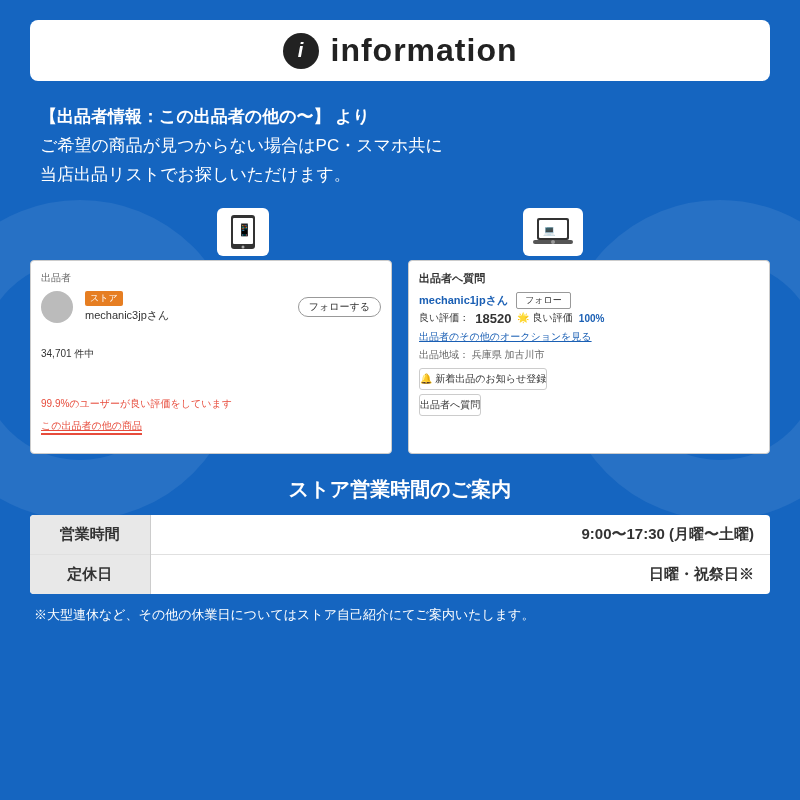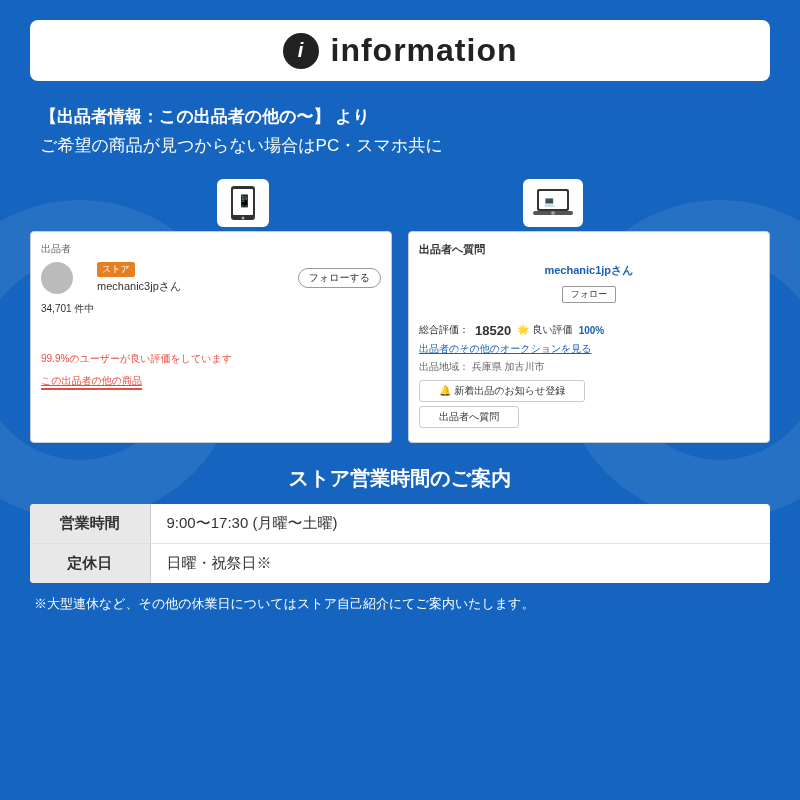--- a/index.html
+++ b/index.html
@@ -106,22 +106,22 @@
       color: #333;
     }
     .screenshot .section-title {
       font-size: 10px;
       color: #666;
       margin-bottom: 6px;
     }
     .screenshot .user-row {
       display: flex;
       align-items: center;
-      gap: 24px;
-      margin-bottom: 8px;
+      gap: 12px;
+      margin-bottom: 24px;
     }
     .avatar {
       width: 32px;
       height: 32px;
       background: #bbb;
       border-radius: 50%;
     }
     .store-badge {
       background: #e67e22;
       color: white;
@@ -169,22 +169,21 @@
     
     .screenshot-right .seller-header {
       font-weight: bold;
       font-size: 11px;
       margin-bottom: 6px;
     }
     .screenshot-right .seller-row {
       display: flex;
       align-items: center;
       gap: 8px;
-      margin-bottom: 20px;
-      flex-direction: column;
+      margin-bottom: 2px;
     }
     .seller-name {
       color: #1a5fb4;
       font-size: 11px;
       font-weight: bold;
     }
     .follow-btn2 {
       border: 1px solid #999;
       border-radius: 2px;
       padding: 1px 8px;
@@ -214,21 +213,21 @@
       margin-bottom: 4px;
     }
     .location {
       font-size: 10px;
       color: #666;
       margin-bottom: 6px;
     }
     .notify-btn, .question-btn {
       border: 1px solid #ccc;
       border-radius: 3px;
-      padding: 3px 19px;
+      padding: 3px 0;
       font-size: 10px;
       color: #333;
       display: flex;
       align-items: center;
       gap: 4px;
       margin-bottom: 4px;
       width: fit-content;
     }
 
     
@@ -278,22 +277,22 @@
     .hours-label {
       background: #e8e8e8;
       font-weight: bold;
       color: #333;
       width: 120px;
       text-align: center;
       border-right: 1px solid #ccc;
     }
     .hours-value {
       color: #333;
-      font-weight: normal;
-      text-align: left;
+      font-weight: bold;
+      text-align: right;
     }
     .footnote {
       color: white;
       font-size: 13px;
       text-align: left;
       padding: 0 4px;
     }
   </style>
 </head>
 <body>
@@ -308,20 +307,21 @@
       <span>i</span>
     </div>
     <div class="header-title">information</div>
   </div>
 
   <div class="intro-text">
     <div>
       <span class="bracket">【出品者情報：この出品者の他の〜】 より</span>
     </div>
     <div>ご希望の商品が見つからない場合はPC・スマホ共に</div>
+    <div>当店出品リストでお探しいただけます。</div>
   </div>
 
   <div class="icons-row">
     <div class="phone-icon-wrap">
       <svg width="32" height="36" viewBox="0 0 32 36">
         <rect x="4" y="1" width="24" height="34" rx="3" fill="#333"></rect>
         <rect x="6" y="4" width="20" height="26" rx="1" fill="white"></rect>
         <circle cx="16" cy="33" r="1.5" fill="#aaa"></circle>
         <text x="10" y="20" fill="#1565c0" font-size="12" font-weight="bold">📱</text>
       </svg>
@@ -354,21 +354,21 @@
       <div class="other-items-link">この出品者の他の商品</div>
     </div>
 
     <div class="screenshot screenshot-right">
       <div class="seller-header">出品者へ質問</div>
       <div class="seller-row">
         <span class="seller-name">mechanic1jpさん</span>
         <div class="follow-btn2">フォロー</div>
       </div>
       <div class="rating-row">
-        <span>総合評価：</span>
+        <span>良い評価：</span>
         <span class="rating-num">18520</span>
         <span>🌟 良い評価</span>
         <span class="rating-pct">100%</span>
       </div>
       <a class="auction-link">出品者のその他のオークションを見る</a>
       <div class="location">
         <span>出品地域：</span>
         <span>兵庫県 加古川市</span>
       </div>
       <div class="notify-btn">🔔 新着出品のお知らせ登録</div>

